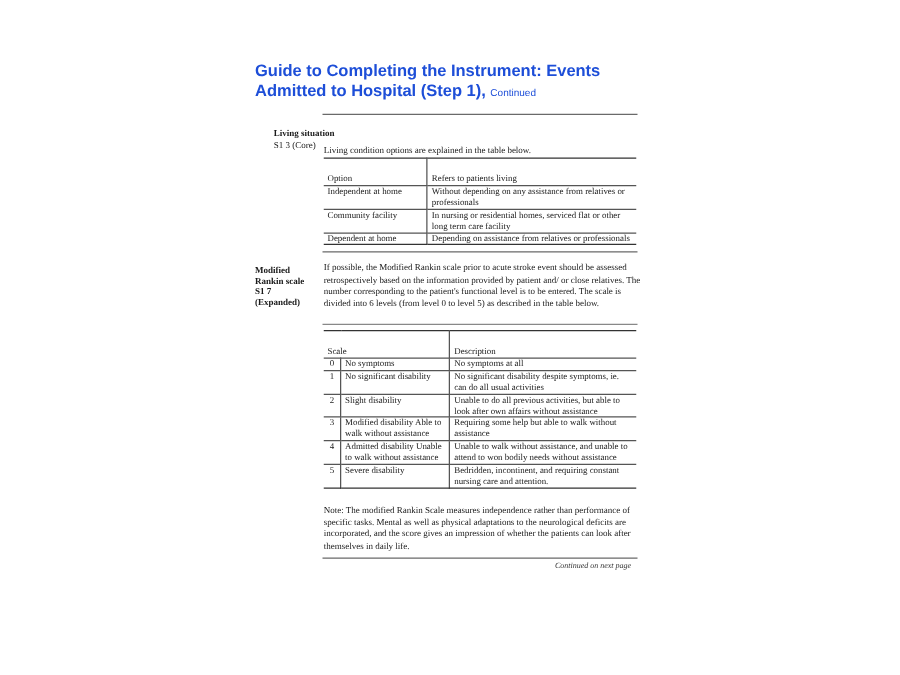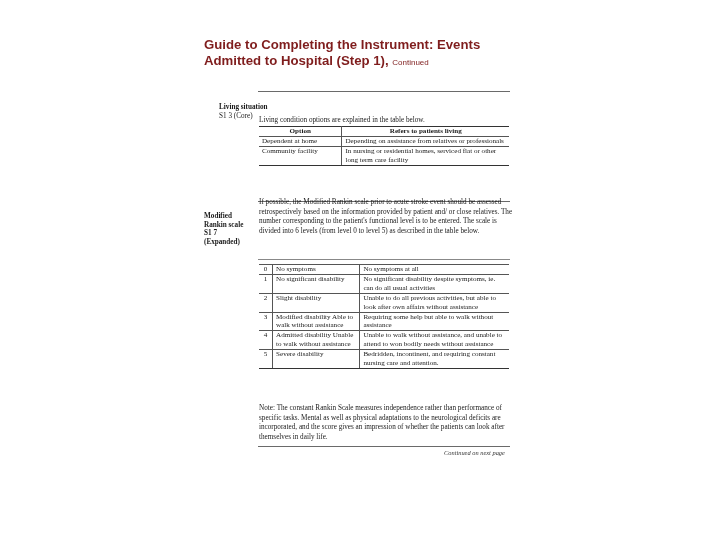--- a/index.html
+++ b/index.html
@@ -11,27 +11,27 @@
       width: 720px;
       height: 540px;
       position: relative;
       overflow: hidden;
       font-family: "Liberation Serif", serif;
       color: #1a1a1a;
     }
     .page-title {
       position: absolute;
       left: 204px;
-      top: 37px;
+      top: 49px;
       width: 320px;
       font-family: "Liberation Sans", sans-serif;
       font-weight: bold;
       font-size: 13.2px;
       line-height: 16px;
-      color: #7f1d1d;
+      color: #1d4ed8;
     }
     .page-title .continued {
       font-weight: normal;
       font-size: 8px;
     }
     .rule {
       position: absolute;
       height: 0;
       border-top: 1.2px solid #6a6a6a;
     }
@@ -62,23 +62,23 @@
     }
     table.doc-table th,
     table.doc-table td {
       border: 1px solid #555;
       padding: 0 3px;
       vertical-align: top;
       text-align: left;
       font-weight: normal;
     }
     table.doc-table th {
-      text-align: center;
-      font-weight: bold;
-      padding-top: 0;
+      text-align: left;
+      font-weight: normal;
+      padding-top: 12px;
     }
     table.doc-table tr:first-child th {
       border-top: 1.4px solid #333;
     }
     table.doc-table tr:last-child td {
       border-bottom: 1.4px solid #333;
     }
     table.doc-table td:first-child,
     table.doc-table th:first-child {
       border-left: none;
@@ -117,44 +117,52 @@
 </div>
 <div class="body-text" style="top:116px;">Living condition options are explained in the table below.</div>
 
 <table class="doc-table living" style="left:259px; top:126px; width:250px;">
   <tbody>
       <tr>
     <th>Option</th>
     <th>Refers to patients living</th>
   </tr>
   <tr>
-    <td>Dependent at home</td>
-    <td>Depending on assistance from relatives or professionals</td>
+    <td>Independent at home</td>
+    <td>Without depending on any assistance from relatives or professionals</td>
   </tr>
   <tr>
     <td>Community facility</td>
     <td>In nursing or residential homes, serviced flat or other long term care facility</td>
+  </tr>
+  <tr>
+    <td>Dependent at home</td>
+    <td>Depending on assistance from relatives or professionals</td>
   </tr>
 </tbody>
   </table>
 
 <div class="rule" style="left:258px; top:201px; width:252px;"></div>
 
 <div class="side-label" style="top:212px;">
   <b>Modified</b><br>
   <b>Rankin scale</b><br>
   <b>S1 7</b><br>
   <b>(Expanded)</b>
 </div>
-<div class="body-text" style="top:198px;font-family:Liberation Serif, serif;">If possible, the Modified Rankin scale prior to acute stroke event should be assessed retrospectively based on the information provided by patient and/ or close relatives. The number corresponding to the patient's functional level is to be entered. The scale is divided into 6 levels (from level 0 to level 5) as described in the table below.</div>
+<div class="body-text" style="top:210px;font-family:Liberation Serif, serif;">If possible, the Modified Rankin scale prior to acute stroke event should be assessed retrospectively based on the information provided by patient and/ or close relatives. The number corresponding to the patient's functional level is to be entered. The scale is divided into 6 levels (from level 0 to level 5) as described in the table below.</div>
 
 <div class="rule" style="left:258px; top:259px; width:252px; border-top-width:1px; border-color:#888;"></div>
 
 <table class="doc-table rankin" style="left:259px; top:264px; width:250px;">
   <tbody>
+      <tr>
+    <th colspan="2">Scale</th>
+    <th>Description</th>
+  </tr>
   <tr>
     <td class="num">0</td>
     <td class="scale">No symptoms</td>
     <td class="desc">No symptoms at all</td>
   </tr>
   <tr>
     <td class="num">1</td>
     <td class="scale">No significant disability</td>
     <td class="desc">No significant disability despite symptoms, ie. can do all usual activities</td>
   </tr>
@@ -174,17 +182,17 @@
     <td class="desc">Unable to walk without assistance, and unable to attend to won bodily needs without assistance</td>
   </tr>
   <tr>
     <td class="num">5</td>
     <td class="scale">Severe disability</td>
     <td class="desc">Bedridden, incontinent, and requiring constant nursing care and attention.</td>
   </tr>
 </tbody>
   </table>
 
-<div class="body-text" style="top:404px; width:252px;">Note: The constant Rankin Scale measures independence rather than performance of specific tasks.  Mental as well as physical adaptations to the neurological deficits are incorporated, and the score gives an impression of whether the patients can look after themselves in daily life.</div>
+<div class="body-text" style="top:404px; width:252px;">Note: The modified Rankin Scale measures independence rather than performance of specific tasks.  Mental as well as physical adaptations to the neurological deficits are incorporated, and the score gives an impression of whether the patients can look after themselves in daily life.</div>
 
 <div class="rule" style="left:258px; top:446px; width:252px;"></div>
 
 <div class="footer-note">Continued on next page</div>
 
 </body></html>

